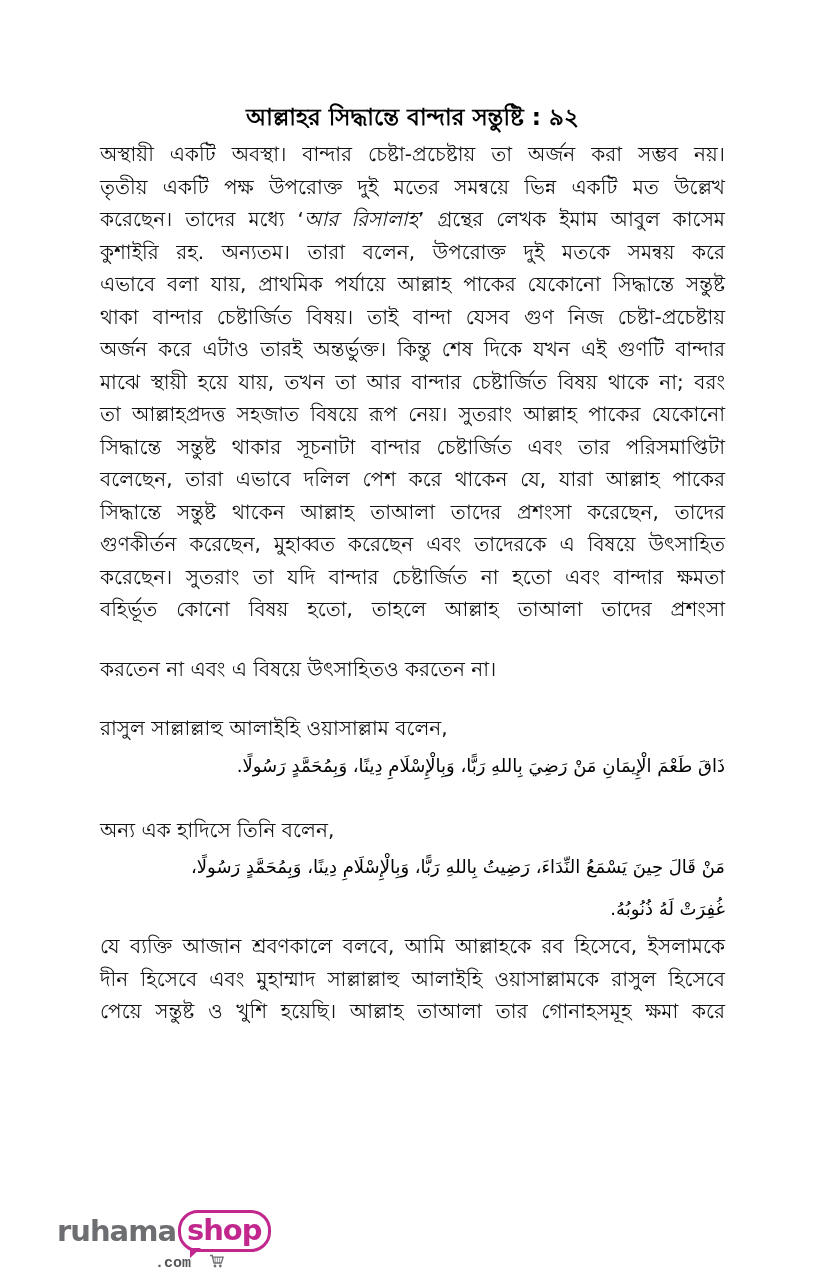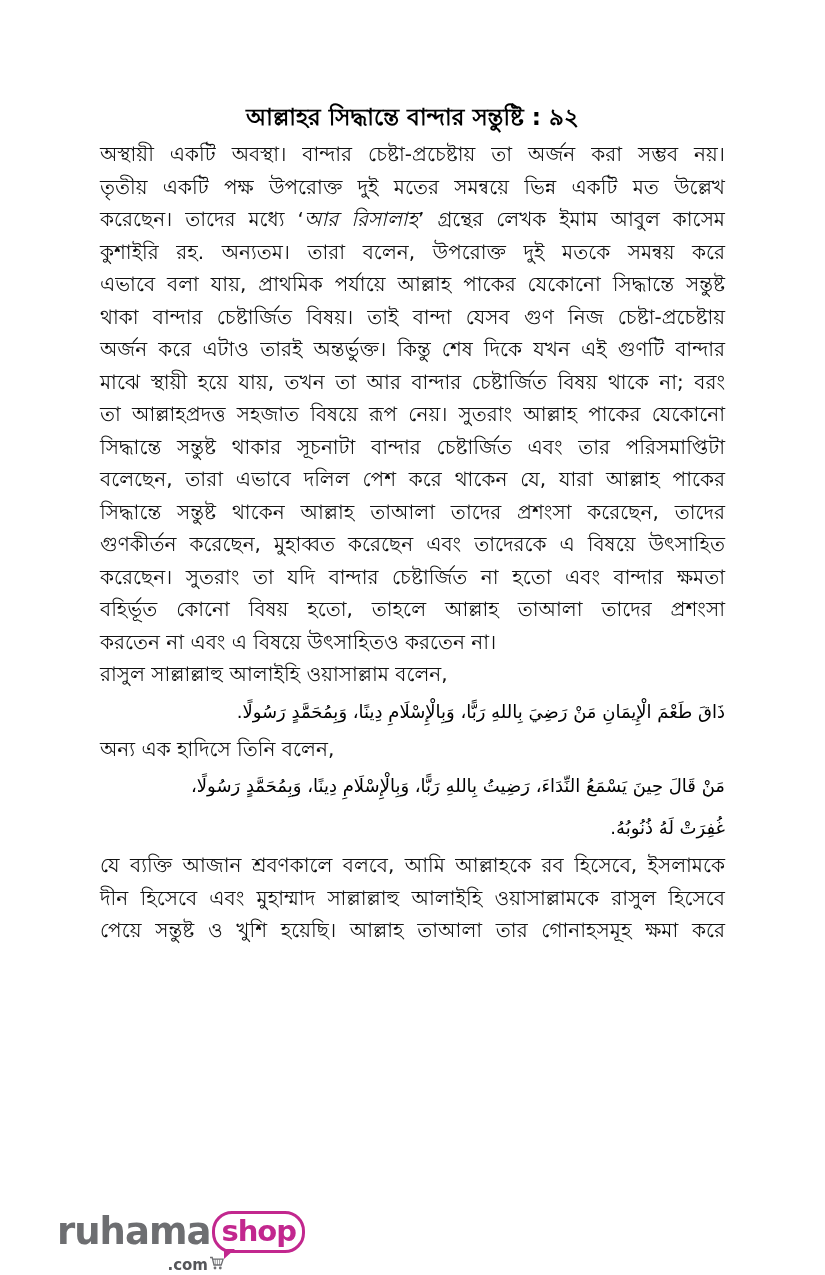--- a/index.html
+++ b/index.html
@@ -14,51 +14,51 @@
   .page-header{
     position:absolute;top:102px;left:100px;width:625px;
     text-align:center;font-weight:bold;font-size:23px;line-height:30px;
     color:#000000;
   }
   .content{
     position:absolute;top:138px;left:100px;width:625px;
   }
   .line{font-size:20px;line-height:32.5px;white-space:normal;}
   .line.justify{text-align:justify;text-align-last:justify;}
-  .line.left{text-align:center;text-align-last:left;}
+  .line.left{text-align:center;text-align-last:left;margin-top:27px;}
   .line.right{text-align:right;text-align-last:right;}
   .line.ar{
     direction:rtl;
     font-size:18px;line-height:42px;
     font-family:"DejaVu Sans",sans-serif;
     color:#000000;
   }
   .it{font-style:italic;}
   
   .logo{
     position:absolute;left:57px;top:1210px;width:170px;
     font-family:"DejaVu Sans",sans-serif;
   }
   .logo-row{display:flex;align-items:center;}
   .brand-gray{
-    color:#6d6e71;font-weight:bold;font-size:37px;letter-spacing:-1px;
+    color:#6d6e71;font-weight:bold;font-size:29px;letter-spacing:-1px;
   }
   .bubble{
     position:relative;display:inline-block;
     border:3px solid #c2278e;border-radius:20px;
     padding:0 6px 2px 6px;margin-left:2px;background:#ffffff;
   }
   .brand-pink{color:#c2278e;font-weight:bold;font-size:29px;letter-spacing:-1px;}
   .bubble-tail{
     position:absolute;left:9px;bottom:-9px;width:0;height:0;
     border-top:10px solid #c2278e;border-right:11px solid transparent;
   }
   .logo-com-row{
     display:flex;justify-content:flex-end;align-items:center;
-    margin-top:2px;padding-right:2px;gap:1px;
+    margin-top:2px;padding-right:2px;gap:18px;font-family:Liberation Mono, monospace;
   }
   .com-text{color:#55565a;font-weight:bold;font-size:15px;}
 </style>
 </head>
 <body>
 
 <div class="page">
 
   <div class="page-header">আল্লাহর সিদ্ধান্তে বান্দার সন্তুষ্টি : ৯২</div>
 

